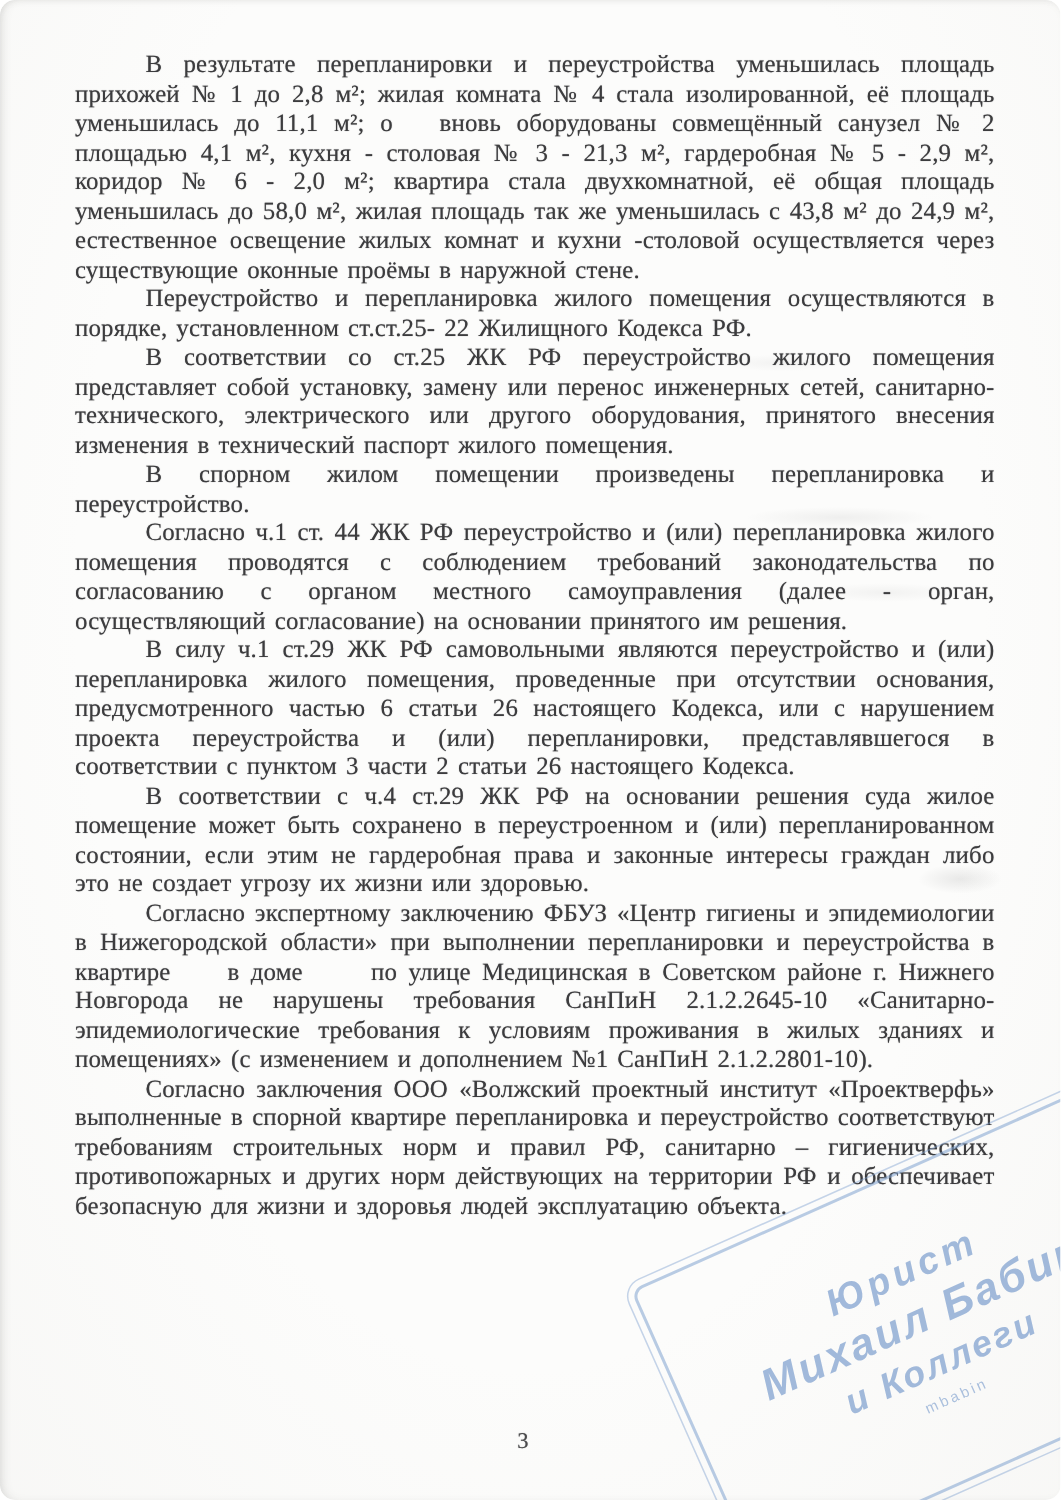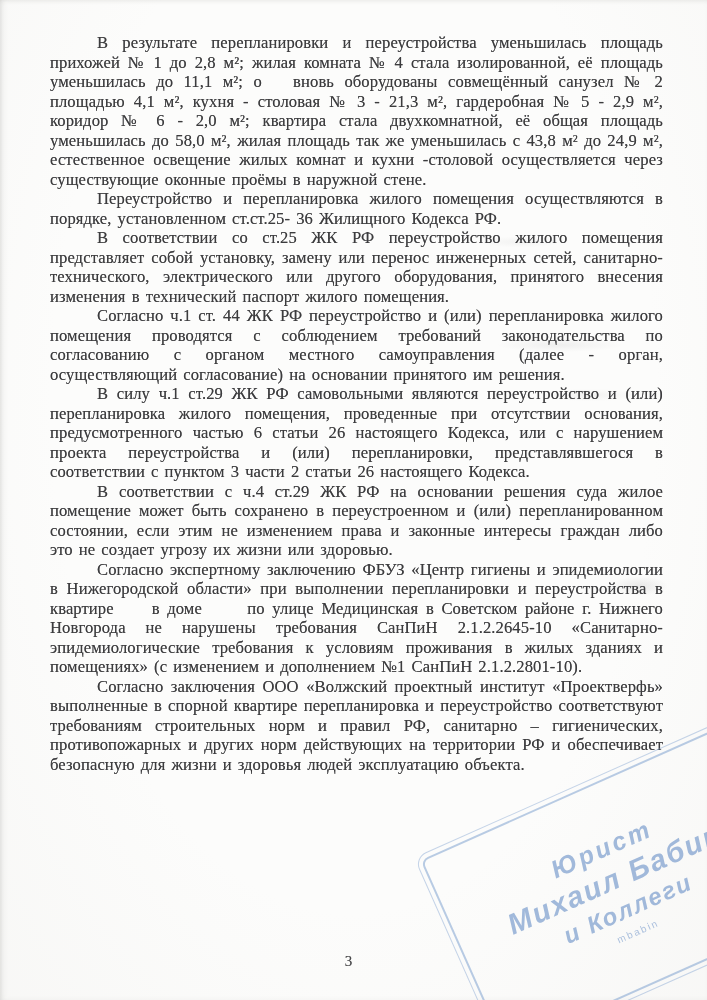--- a/index.html
+++ b/index.html
@@ -12,20 +12,21 @@
     width: 707px;
     height: 1000px;
     margin: 0 auto;
     background:
       radial-gradient(ellipse at 50% 40%, rgba(255,255,255,0) 60%, rgba(210,208,202,0.10) 100%),
       #fcfcfb;
     box-shadow: inset 4px 0 7px -4px rgba(90,90,88,0.25), inset 0 3px 6px -4px rgba(120,120,118,0.18);
     overflow: hidden;
     font-family: "Liberation Serif", "DejaVu Serif", serif;
     color: #3c3c3e;
+    border-radius: 10px;
   }
   .content {
     position: absolute;
     top: 33px;
     left: 50px;
     right: 44px;
   }
   .para {
     margin: 0;
     text-indent: 47px;
@@ -105,25 +106,26 @@
   }
 </style>
 </head>
 <body>
 
 <div class="page">
   <div class="bleed"></div>
 
   <div class="content">
     <p class="para">В результате перепланировки и переустройства  уменьшилась площадь прихожей № 1 до 2,8 м²;  жилая комната № 4 стала изолированной, её площадь уменьшилась до 11,1 м²; о&nbsp;&nbsp;&nbsp;вновь оборудованы совмещённый санузел № 2 площадью 4,1 м², кухня - столовая № 3 - 21,3 м², гардеробная № 5 - 2,9 м², коридор № 6 - 2,0 м²; квартира стала двухкомнатной, её общая площадь уменьшилась до 58,0 м², жилая площадь так же уменьшилась с 43,8 м² до 24,9 м², естественное освещение жилых комнат и кухни -столовой осуществляется через существующие оконные проёмы в наружной стене.</p>
-    <p class="para">Переустройство и перепланировка жилого помещения осуществляются в порядке, установленном ст.ст.25- 36 Жилищного Кодекса РФ.</p>
+    <p class="para">Переустройство и перепланировка жилого помещения осуществляются в порядке, установленном ст.ст.25- 22 Жилищного Кодекса РФ.</p>
     <p class="para">В соответствии со ст.25 ЖК РФ переустройство жилого помещения представляет собой установку, замену или перенос инженерных сетей, санитарно-технического, электрического или другого оборудования, принятого внесения изменения в технический паспорт жилого помещения.</p>
+    <p class="para">В спорном жилом помещении произведены перепланировка и переустройство.</p>
     <p class="para">Согласно ч.1 ст. 44 ЖК РФ переустройство и (или) перепланировка жилого помещения проводятся с соблюдением требований законодательства по согласованию с органом местного самоуправления (далее - орган, осуществляющий согласование) на основании принятого им решения.</p>
     <p class="para">В силу ч.1 ст.29 ЖК РФ самовольными являются переустройство и (или) перепланировка жилого помещения, проведенные при отсутствии основания, предусмотренного частью 6 статьи 26 настоящего Кодекса, или с нарушением проекта переустройства и (или) перепланировки, представлявшегося в соответствии с пунктом 3 части 2 статьи 26 настоящего Кодекса.</p>
-    <p class="para">В соответствии с ч.4 ст.29 ЖК РФ на основании решения суда жилое помещение может быть сохранено в переустроенном и (или) перепланированном состоянии, если этим не изменением права и законные интересы граждан либо это не создает угрозу их жизни или здоровью.</p>
+    <p class="para">В соответствии с ч.4 ст.29 ЖК РФ на основании решения суда жилое помещение может быть сохранено в переустроенном и (или) перепланированном состоянии, если этим не гардеробная права и законные интересы граждан либо это не создает угрозу их жизни или здоровью.</p>
     <p class="para">Согласно экспертному заключению ФБУЗ «Центр гигиены и эпидемиологии в Нижегородской области» при выполнении перепланировки и переустройства в квартире&nbsp;&nbsp;&nbsp;&nbsp; в доме&nbsp;&nbsp;&nbsp;&nbsp;&nbsp; по улице Медицинская в Советском районе г. Нижнего Новгорода не нарушены требования СанПиН 2.1.2.2645-10 «Санитарно-эпидемиологические требования к условиям проживания в жилых зданиях и помещениях» (с изменением и дополнением №1 СанПиН 2.1.2.2801-10).</p>
     <p class="para">Согласно заключения ООО «Волжский проектный институт «Проектверфь» выполненные в спорной квартире перепланировка и переустройство соответствуют требованиям строительных норм и правил РФ, санитарно – гигиенических, противопожарных и других норм действующих  на территории РФ и обеспечивает безопасную для жизни и здоровья людей эксплуатацию объекта.</p>
   </div>
 
   <div class="stamp">
     <div class="w1">Юрист</div>
     <div class="w2">Михаил Бабин</div>
     <div class="w3">и Коллеги</div>
     <div class="w4">mbabin</div>
   </div>

